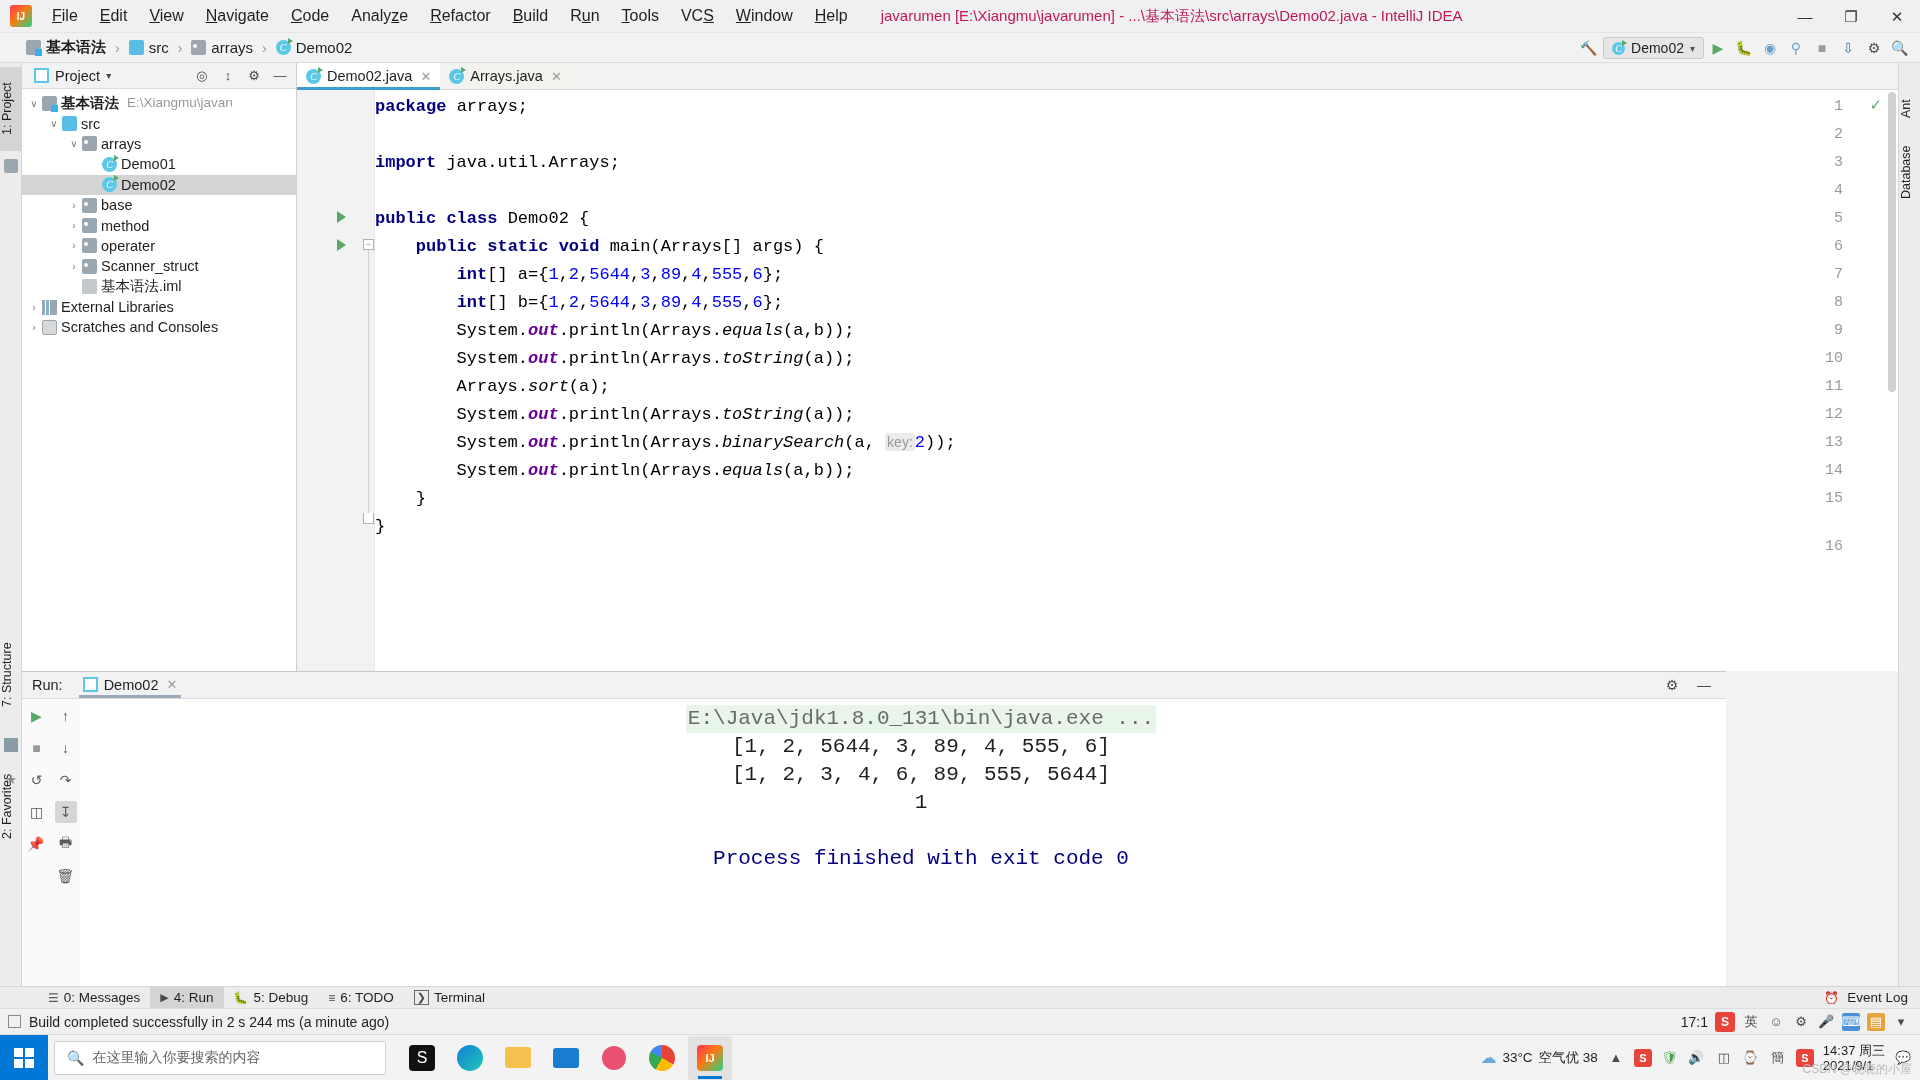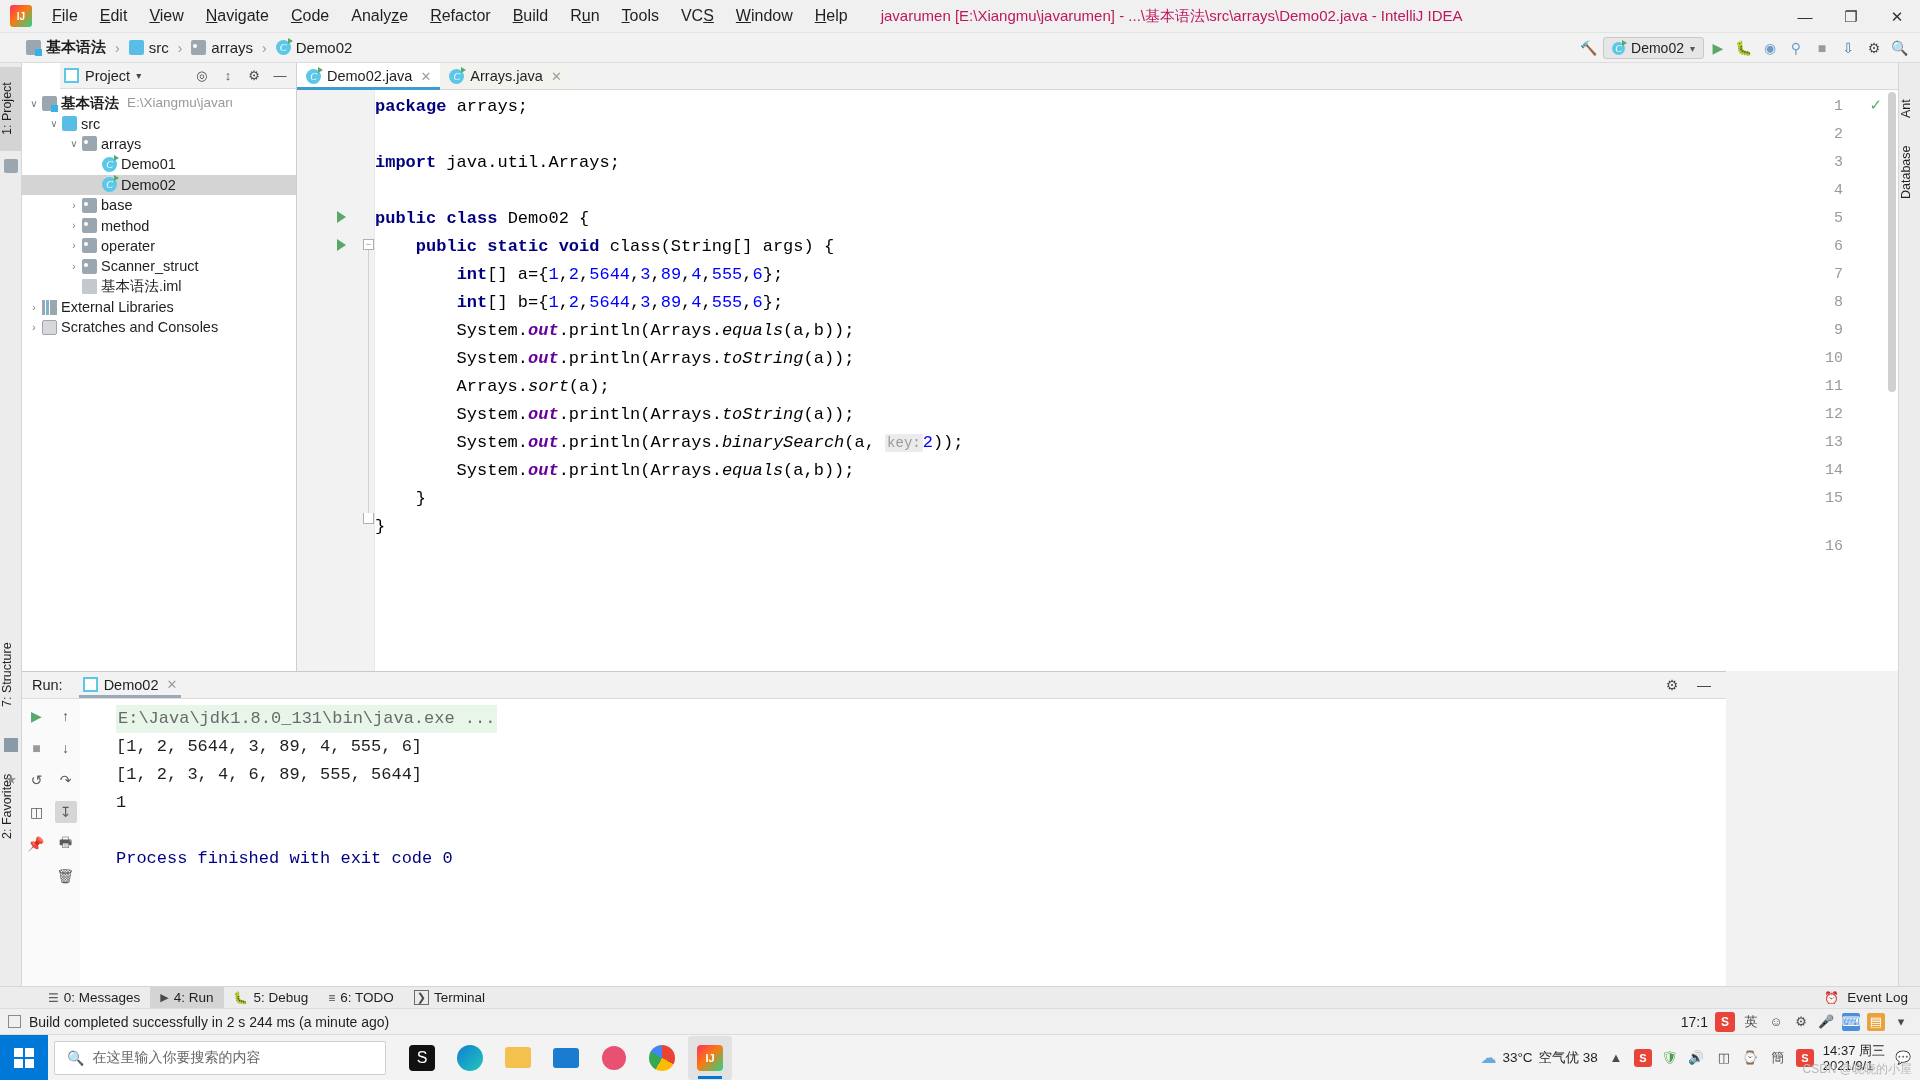--- a/index.html
+++ b/index.html
@@ -86,21 +86,21 @@
     background:#ececec; border-left:1px solid #d6d6d6;
   }
 
   
   .projpanel {
     position:absolute; left:22px; top:63px; width:275px; height:608px;
     background:#ffffff; border-right:1px solid #cfcfcf;
   }
   .proj-header {
     height:26px; background:#f2f2f2; display:flex; align-items:center;
-    border-bottom:1px solid #dcdcdc; padding-left:4px; gap:6px;margin-left:38px;
+    border-bottom:1px solid #dcdcdc; padding-left:12px; gap:6px;
   }
   .proj-title { font-size:14.5px; color:#1f1f1f; }
   .proj-header-actions { margin-left:auto; display:flex; align-items:center; gap:2px; padding-right:4px; }
 
   .tree { padding-top:4px; font-size:14.5px; color:#1f1f1f; }
   .trow {
     display:flex; align-items:center; height:20.4px; padding-left:4px;
     white-space:nowrap; cursor:default;
   }
   .trow.sel { background:#d4d4d4; }
@@ -176,21 +176,21 @@
     font-family:"Liberation Mono", monospace; font-size:17px;
   }
   .cline { position:absolute; left:0; white-space:pre; line-height:1; }
   .k  { color:#000080; font-weight:bold; }  
   .n  { color:#0000ff; }                    
   .t  { color:#000000; }                    
   .f  { color:#000000; font-style:italic; } 
   .sf { color:#660099; font-style:italic; font-weight:bold; } 
   .hint {
     background:#ebebeb; color:#999999; font-size:14px; padding:1px 2px; border-radius:2px;
-    font-family:Liberation Mono, monospace;
+    font-family:Liberation Sans, sans-serif;
   }
   .gutter-divider { position:absolute; left:77px; top:0; bottom:0; width:1px; background:#e9e9e9; }
   .inspect-ok { position:absolute; right:16px; top:6px; color:#59a869; font-size:15px; }
   .code-vscroll {
     position:absolute; right:2px; top:2px; width:8px; height:300px;
     background:#d0d0d0; border-radius:4px;
   }
 
   
   .runpanel {
@@ -213,22 +213,22 @@
     position:absolute; left:0; top:27px; width:58px; bottom:0; background:#fafafa;
     display:flex;
   }
   .rs-col { width:29px; display:flex; flex-direction:column; align-items:center; padding-top:6px; gap:10px; }
   .rs-btn { width:22px; height:22px; display:flex; align-items:center; justify-content:center;
             font-size:14px; color:#5a5a5a; }
   .rs-btn.sel { background:#d6d6d6; border-radius:2px; }
 
   .console {
     position:absolute; left:58px; top:27px; right:0; bottom:0;
-    font-family:"Liberation Mono",monospace; font-size:17px; color:#1f1f1f;
-    padding:6px 0 0 36px; line-height:28px; overflow:hidden;
+    font-family:"Liberation Mono",monospace; font-size:21px; color:#1f1f1f;
+    padding:6px 0 0 36px; line-height:28px; overflow:hidden;text-align:center;
   }
   .cmdline { background:#e8f5e9; color:#6a6a6a; display:inline-block; padding:0 2px; }
   .exitline { color:#000080; }
 
   
   .bottomtabs {
     position:absolute; left:0; top:986px; width:1920px; height:22px;
     background:#ececec; display:flex; align-items:center; border-top:1px solid #d6d6d6;
   }
   .btab { display:flex; align-items:center; gap:5px; font-size:13.5px; color:#1f1f1f;
@@ -498,21 +498,21 @@
       <div class="foldmark" style="top:149px;">−</div>
       <div class="foldline" style="top:160px; height:268px;"></div>
       <div class="foldmark" style="top:423px; border-top:none;"></div>
 
       <div class="codelines">
         <div class="cline" style="top:8px; padding-left:0px;"><span class="k">package </span><span class="t">arrays;</span></div>
         <div class="cline" style="top:36px;"></div>
         <div class="cline" style="top:64px;"><span class="k">import </span><span class="t">java.util.Arrays;</span></div>
         <div class="cline" style="top:92px;"></div>
         <div class="cline" style="top:120px;"><span class="k">public class </span><span class="t">Demo02 {</span></div>
-        <div class="cline" style="top:148px;"><span class="t">    </span><span class="k">public static void </span><span class="t">class(String[] args) {</span></div>
+        <div class="cline" style="top:148px;"><span class="t">    </span><span class="k">public static void </span><span class="t">main(Arrays[] args) {</span></div>
         <div class="cline" style="top:176px;"><span class="t">        </span><span class="k">int</span><span class="t">[] a={</span><span class="n">1</span><span class="t">,</span><span class="n">2</span><span class="t">,</span><span class="n">5644</span><span class="t">,</span><span class="n">3</span><span class="t">,</span><span class="n">89</span><span class="t">,</span><span class="n">4</span><span class="t">,</span><span class="n">555</span><span class="t">,</span><span class="n">6</span><span class="t">};</span></div>
         <div class="cline" style="top:204px;"><span class="t">        </span><span class="k">int</span><span class="t">[] b={</span><span class="n">1</span><span class="t">,</span><span class="n">2</span><span class="t">,</span><span class="n">5644</span><span class="t">,</span><span class="n">3</span><span class="t">,</span><span class="n">89</span><span class="t">,</span><span class="n">4</span><span class="t">,</span><span class="n">555</span><span class="t">,</span><span class="n">6</span><span class="t">};</span></div>
         <div class="cline" style="top:232px;"><span class="t">        System.</span><span class="sf">out</span><span class="t">.println(Arrays.</span><span class="f">equals</span><span class="t">(a,b));</span></div>
         <div class="cline" style="top:260px;"><span class="t">        System.</span><span class="sf">out</span><span class="t">.println(Arrays.</span><span class="f">toString</span><span class="t">(a));</span></div>
         <div class="cline" style="top:288px;"><span class="t">        Arrays.</span><span class="f">sort</span><span class="t">(a);</span></div>
         <div class="cline" style="top:316px;"><span class="t">        System.</span><span class="sf">out</span><span class="t">.println(Arrays.</span><span class="f">toString</span><span class="t">(a));</span></div>
         <div class="cline" style="top:344px;"><span class="t">        System.</span><span class="sf">out</span><span class="t">.println(Arrays.</span><span class="f">binarySearch</span><span class="t">(a, </span><span class="hint">key:</span><span class="n">2</span><span class="t">));</span></div>
         <div class="cline" style="top:372px;"><span class="t">        System.</span><span class="sf">out</span><span class="t">.println(Arrays.</span><span class="f">equals</span><span class="t">(a,b));</span></div>
         <div class="cline" style="top:400px;"><span class="t">    }</span></div>
         <div class="cline" style="top:428px;"><span class="t">}</span></div>

